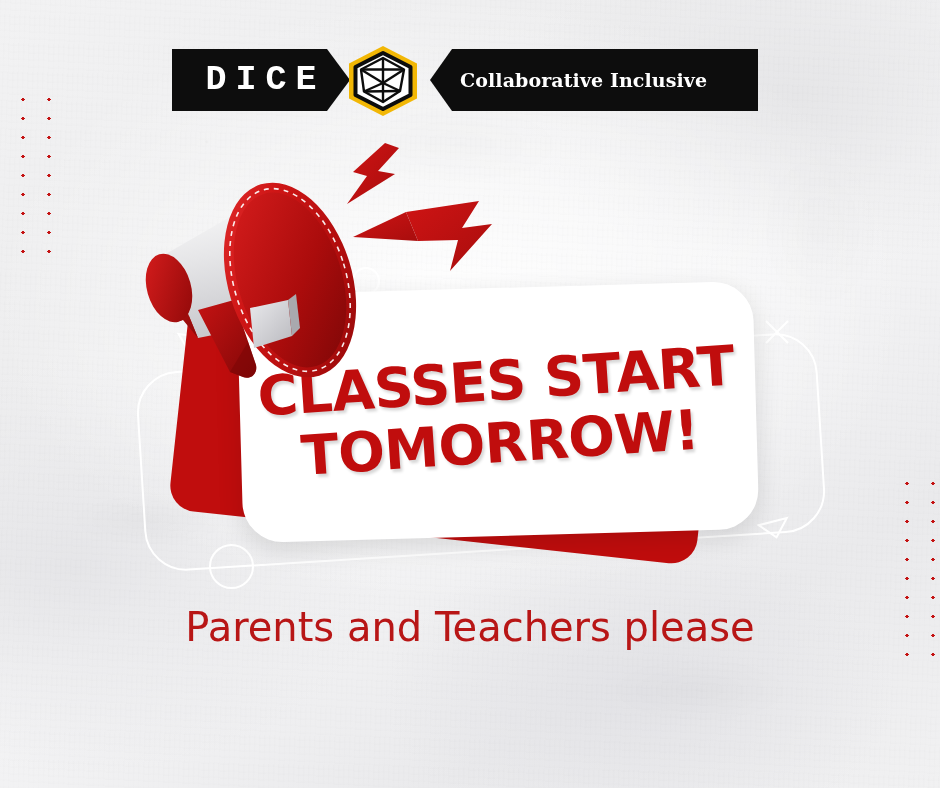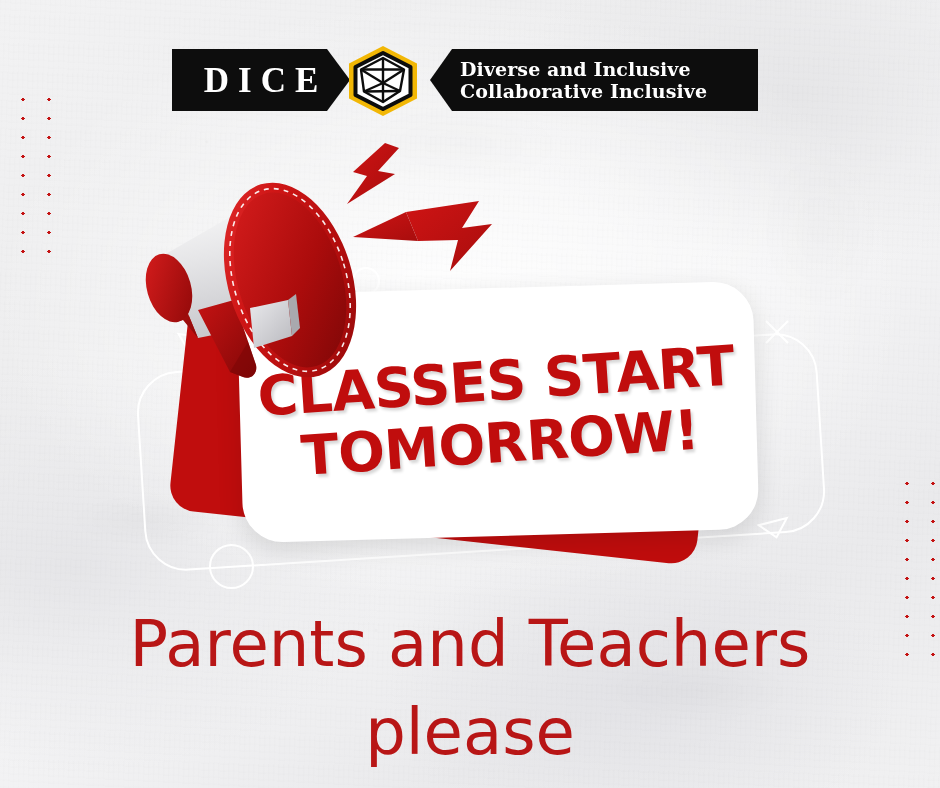--- a/index.html
+++ b/index.html
@@ -72,21 +72,21 @@
     clip-path: polygon(0 0, 155px 0, 178px 50%, 155px 100%, 0 100%);
   }
   #logo-right {
     left: 258px;
     width: 298px;
     padding-left: 30px;
     clip-path: polygon(22px 0, 100% 0, 100% 100%, 22px 100%, 0 50%);
   }
   #logo-dice-text {
     color: #ffffff;
-    font-family: Liberation Serif, serif;
+    font-family: Liberation Mono, monospace;
     font-weight: bold;
     font-size: 35px;
     letter-spacing: 9px;
     text-indent: 9px;
     line-height: 1;
   }
   #logo-tagline {
     color: #ffffff;
     font-family: "DejaVu Serif", serif;
     font-weight: bold;
@@ -205,21 +205,21 @@
   }
 
   
   #bottom-message {
     position: absolute;
     left: 60px; top: 600px;
     width: 820px;
     text-align: center;
     color: #b81616;
     font-family: "DejaVu Sans", sans-serif;
-    font-size: 64px;
+    font-size: 40px;
     line-height: 1.38;
     font-weight: normal;
   }
 </style>
 </head>
 <body>
 
 <div id="poster">
 
   <div id="texture"></div>
@@ -246,21 +246,20 @@
           <line x1="39" y1="38" x2="20" y2="46.5"></line>
           <line x1="39" y1="38" x2="17" y2="24.5"></line>
           <line x1="17" y1="24.5" x2="60" y2="24.5"></line>
           <line x1="20" y1="46.5" x2="56" y2="46"></line>
         </g>
       </svg>
     </div>
 
     <div class="logo-bar" id="logo-right">
       <div id="logo-tagline">
-        <div>Diverse and Inclusive</div>
         <div>Collaborative Inclusive</div>
       </div>
     </div>
   </div>
 
   <div id="frame-outline"></div>
   <div class="deco-circle" id="circle-small-top"></div>
   <div class="deco-circle" id="circle-bottom"></div>
 
   <div class="deco-tri" id="tri-left">

